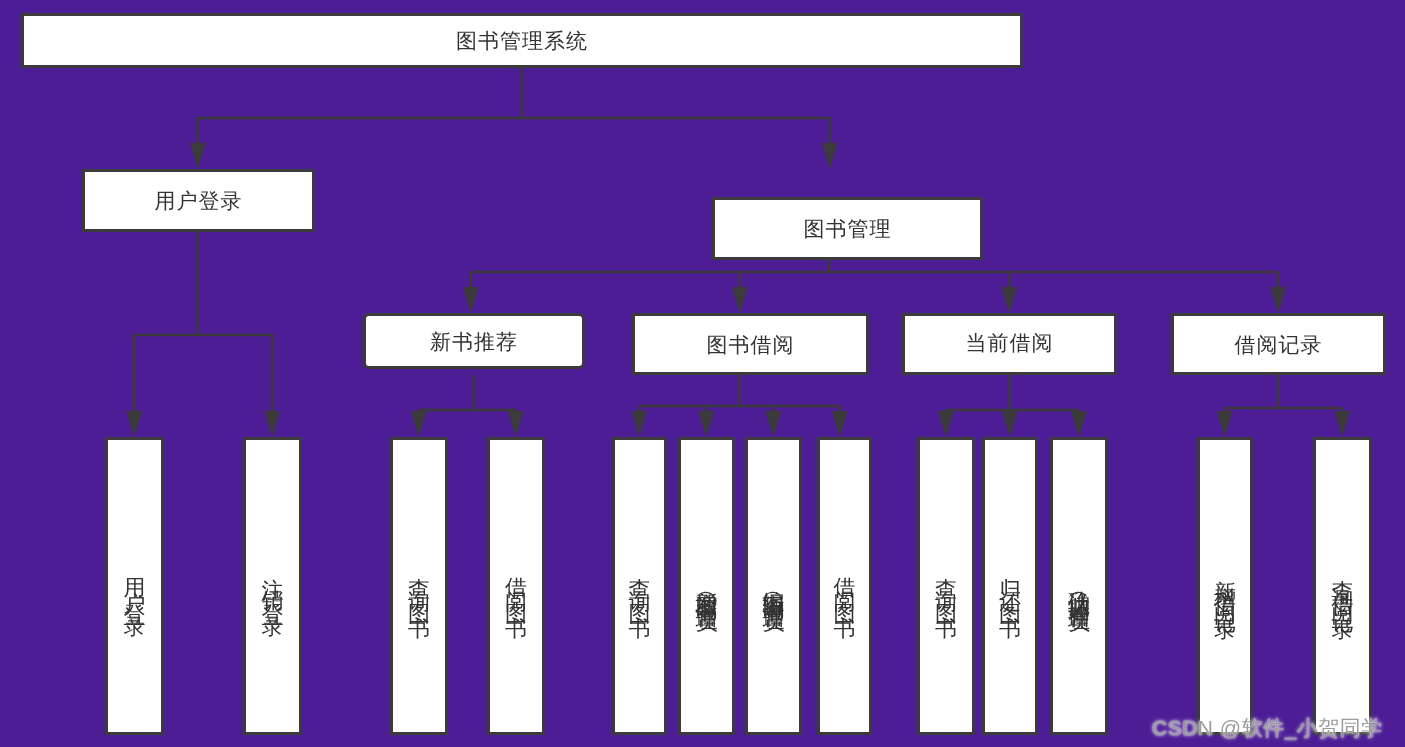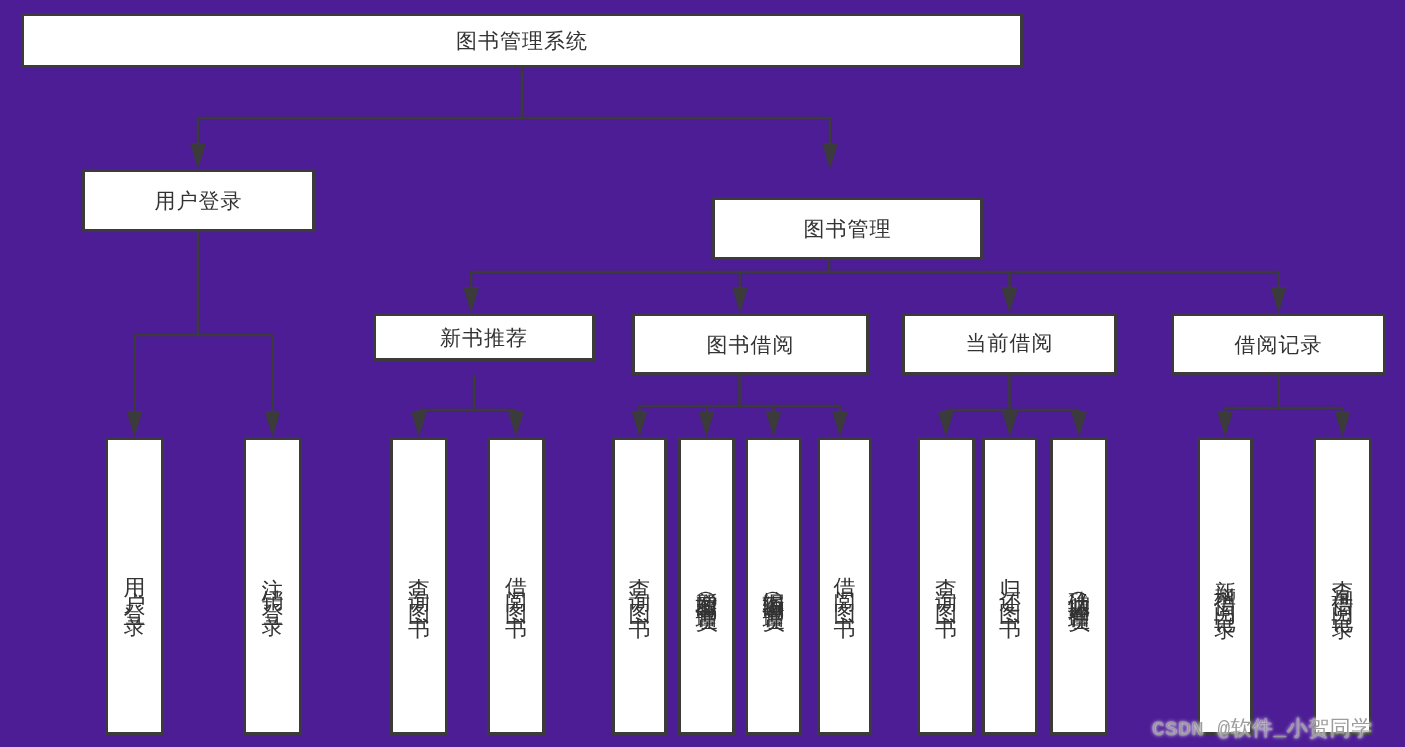--- a/index.html
+++ b/index.html
@@ -38,21 +38,20 @@
   .watermark {
     position: absolute;
     left: 1152px;
     top: 714px;
     font-size: 21px;
     color: rgba(148,148,148,0.92);
     letter-spacing: 0.5px;
     z-index: 6;
     text-shadow: 0 0 2px #ffffff, 0 0 4px #ffffff;
     white-space: nowrap;
-    font-family: Liberation Mono, monospace;
   }
 </style>
 </head>
 <body>
 
 <div class="canvas">
 
   <svg class="wires" width="1405" height="747" viewBox="0 0 1405 747">
     <g stroke="#3b3b3b" stroke-width="2.6" fill="none">
 
@@ -98,21 +97,21 @@
       <polygon points="1217,411 1233,411 1225,437"></polygon>
       <polygon points="1334.5,411 1350.5,411 1342.5,437"></polygon>
     </g>
   </svg>
 
   <div class="box" style="left:21px; top:13px; width:1002px; height:55px;">图书管理系统</div>
 
   <div class="box" style="left:82px; top:169px; width:233px; height:63px;">用户登录</div>
   <div class="box" style="left:712px; top:169px; width:271px; height:63px;margin-top:28px;">图书管理</div>
 
-  <div class="box" style="left:373px; top:313px; width:222px; height:48px;">新书推荐</div>
+  <div class="box" style="left:363px; top:313px; width:222px; height:56px;border-radius:6px;">新书推荐</div>
   <div class="box" style="left:632px; top:313px; width:237px; height:62px;">图书借阅</div>
   <div class="box" style="left:902px; top:313px; width:215px; height:62px;font-family:Liberation Mono, monospace;">当前借阅</div>
   <div class="box" style="left:1171px; top:313px; width:215px; height:62px;">借阅记录</div>
 
   <div class="box vbox" style="left:105px; top:437px; width:59px; height:298px;">用户登录</div>
   <div class="box vbox" style="left:243px; top:437px; width:59px; height:298px;">注销登录</div>
 
   <div class="box vbox" style="left:390px; top:437px; width:58px; height:298px;">查询图书</div>
   <div class="box vbox" style="left:487px; top:437px; width:58px; height:298px;">借阅图书</div>
 

